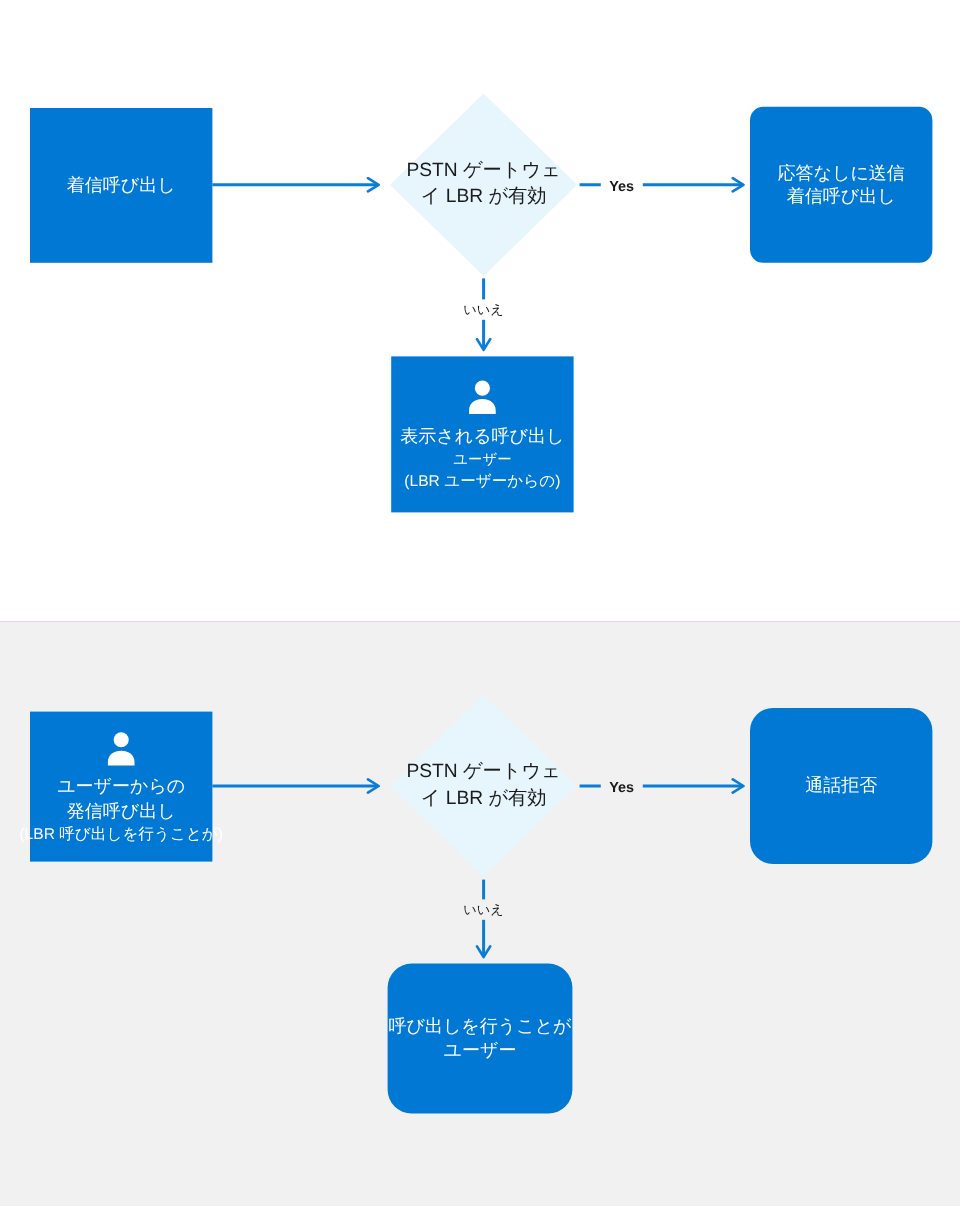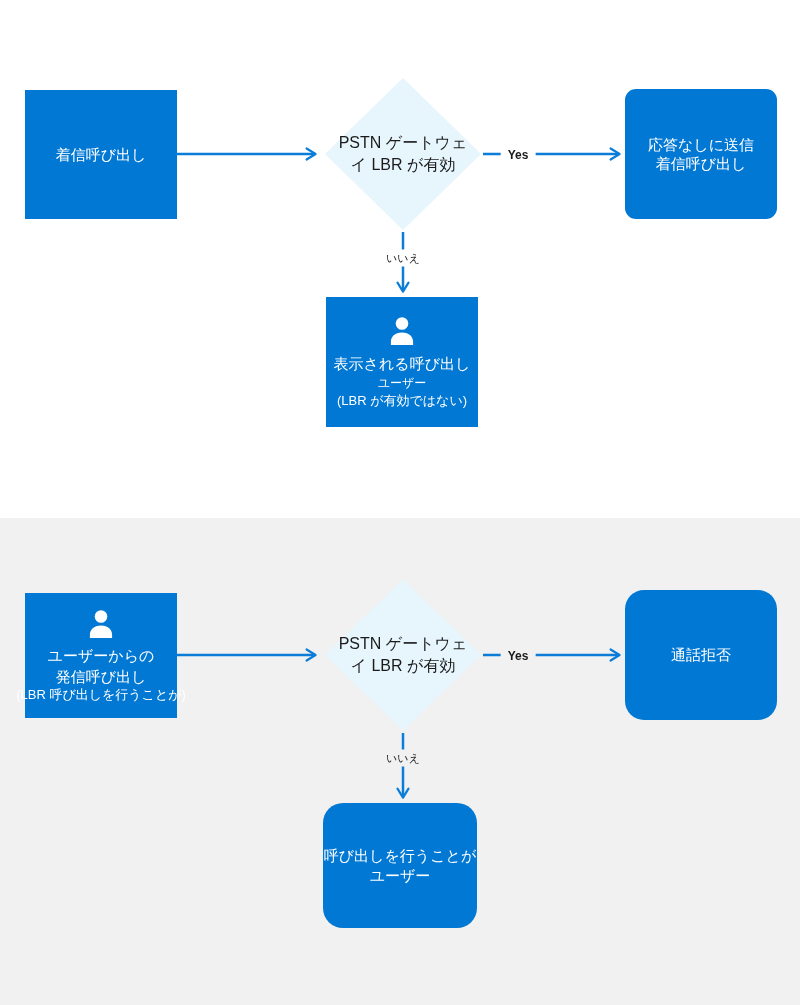--- a/index.html
+++ b/index.html
@@ -118,21 +118,21 @@
     <div class="main-line">着信呼び出し</div>
   </div>
 
   <div class="node" id="box-call-presented">
     <svg class="person-icon" viewBox="0 0 24 24">
       <circle cx="12" cy="6.3" r="4.2" fill="#ffffff"></circle>
       <path d="M12 12.4 c-4.9 0 -7.4 2.9 -7.4 6.3 v 1.9 h 14.8 v -1.9 c0 -3.4 -2.5 -6.3 -7.4 -6.3 z" fill="#ffffff"></path>
     </svg>
     <div class="main-line">表示される呼び出し</div>
     <div class="sub-line">ユーザー</div>
-    <div class="note-line">(LBR が有効ではない)</div>
+    <div class="note-line">(LBR ユーザーからの)</div>
   </div>
 
   <div class="node" id="box-user-outgoing">
     <svg class="person-icon" viewBox="0 0 24 24">
       <circle cx="12" cy="6.3" r="4.2" fill="#ffffff"></circle>
       <path d="M12 12.4 c-4.9 0 -7.4 2.9 -7.4 6.3 v 1.9 h 14.8 v -1.9 c0 -3.4 -2.5 -6.3 -7.4 -6.3 z" fill="#ffffff"></path>
     </svg>
     <div class="main-line">ユーザーからの</div>
     <div class="main-line">発信呼び出し</div>
     <div class="note-line">(LBR 呼び出しを行うことが)</div>

